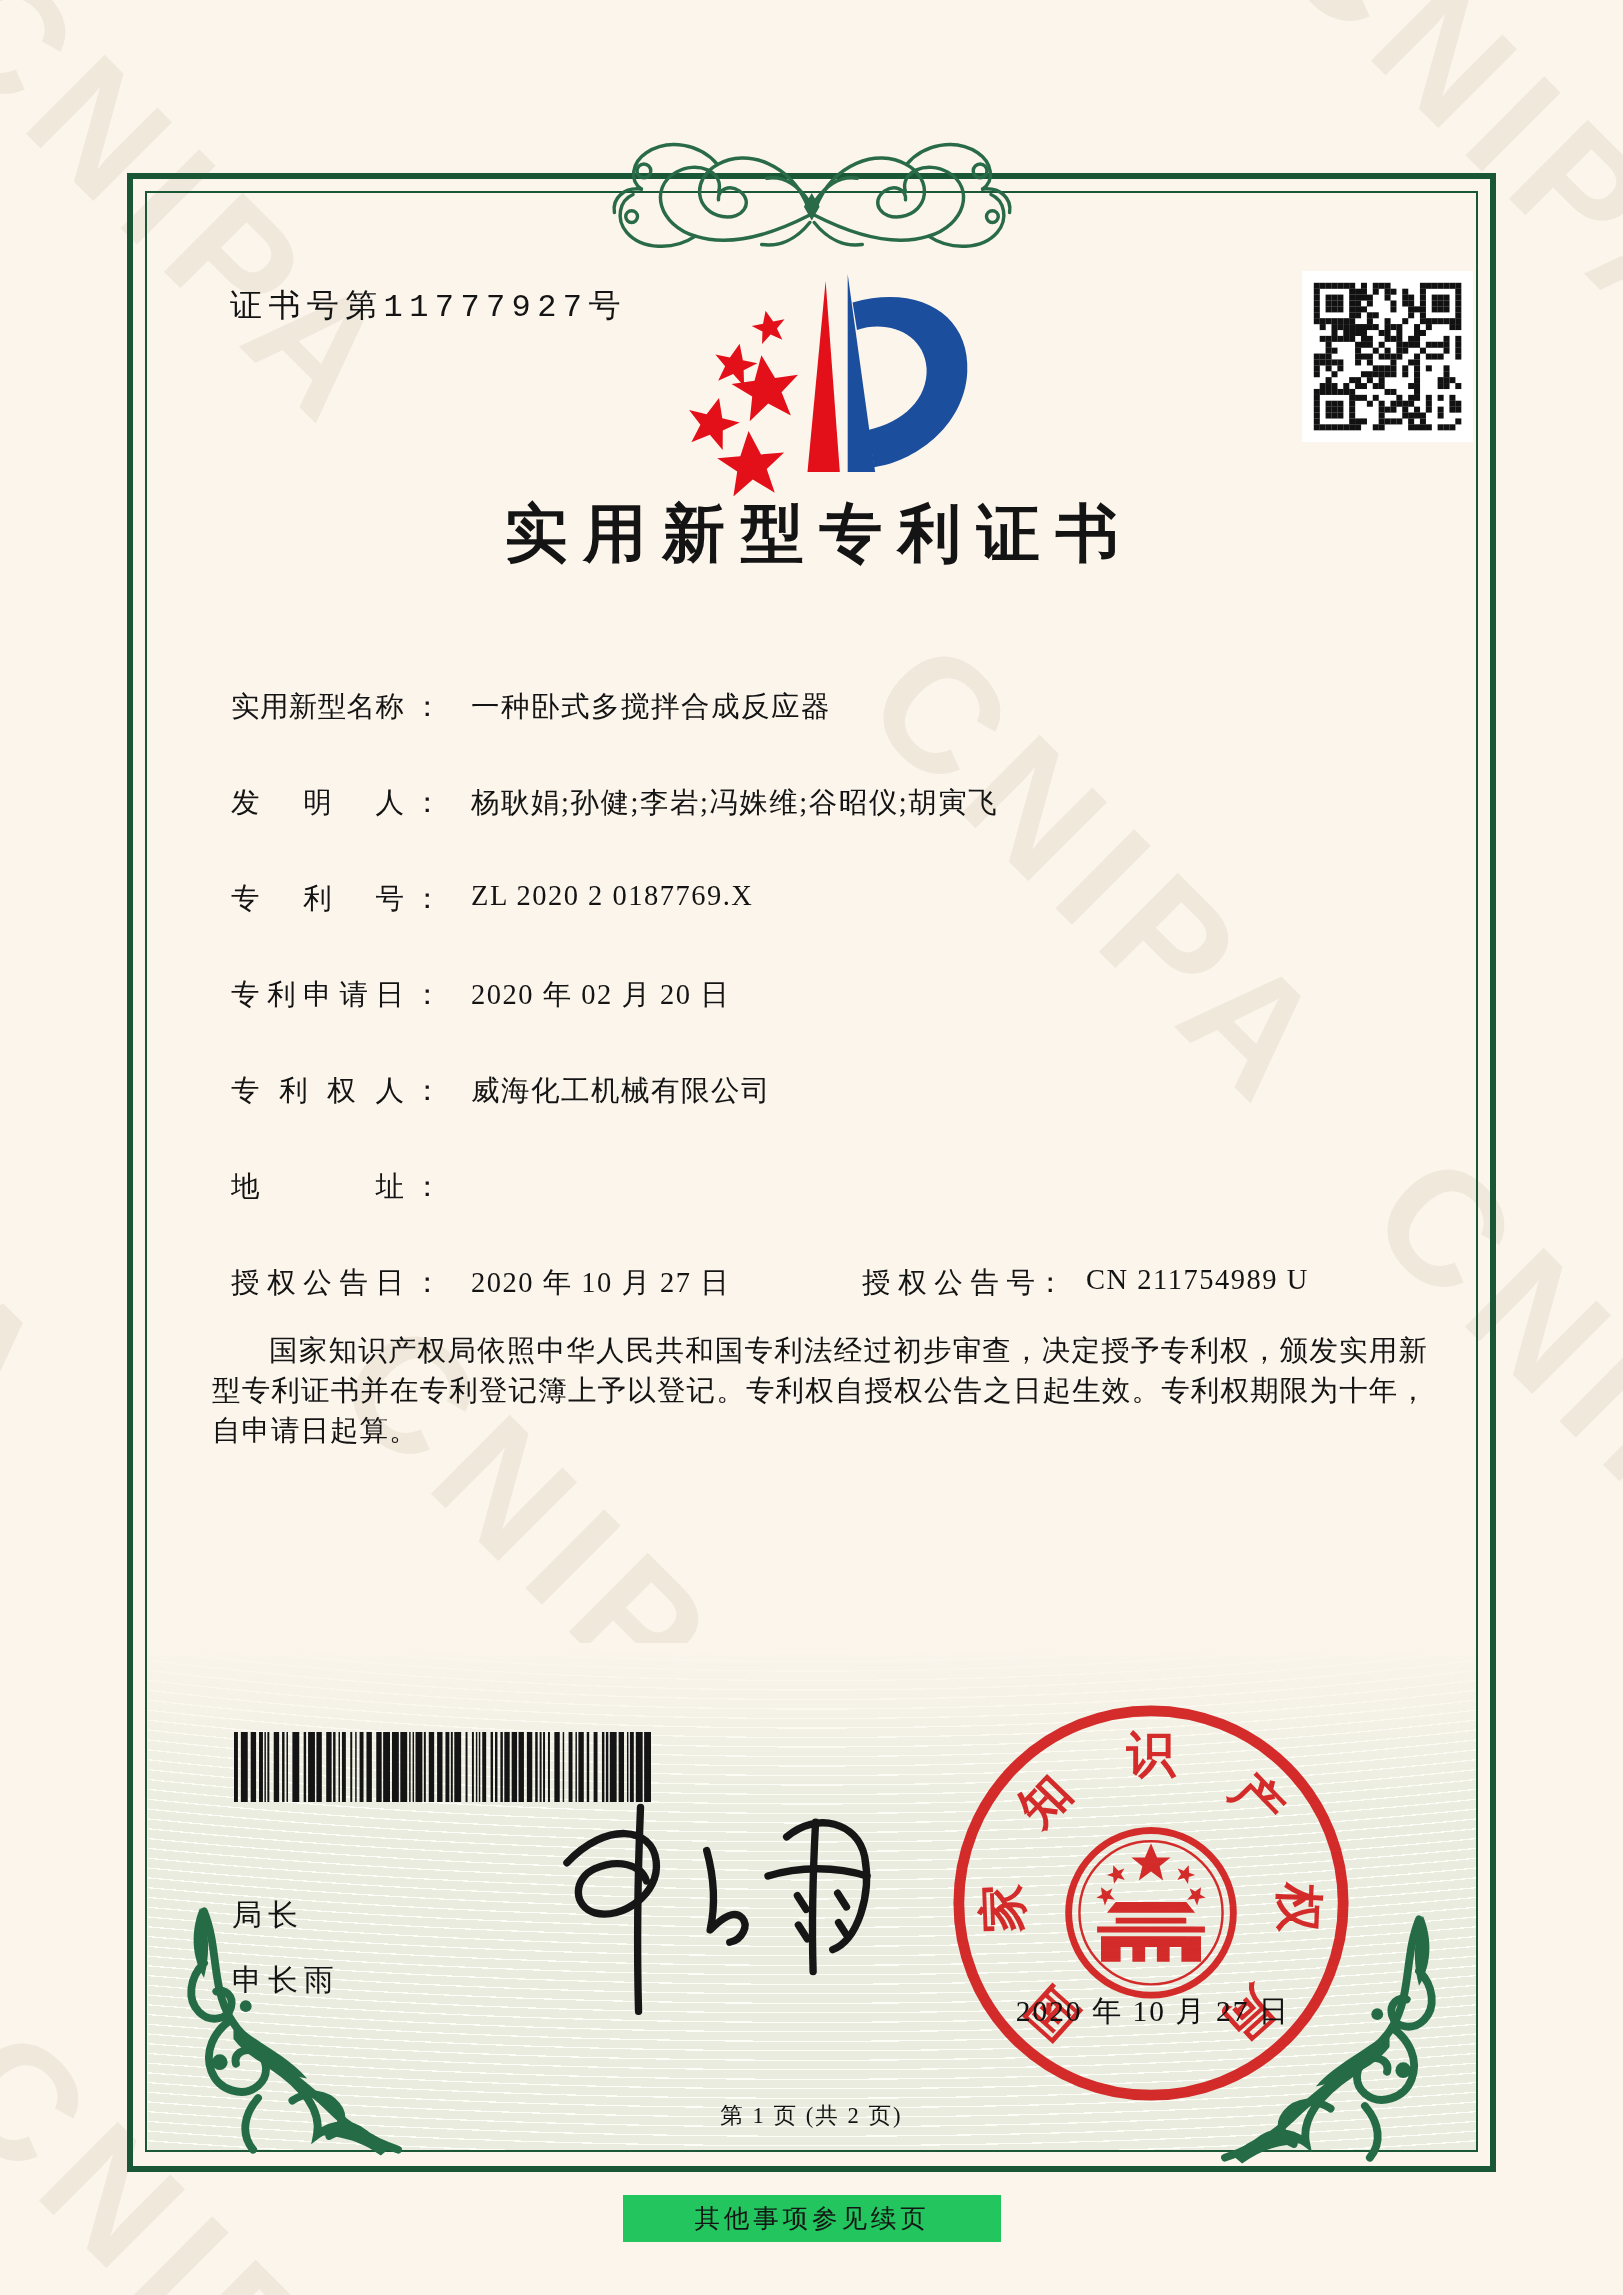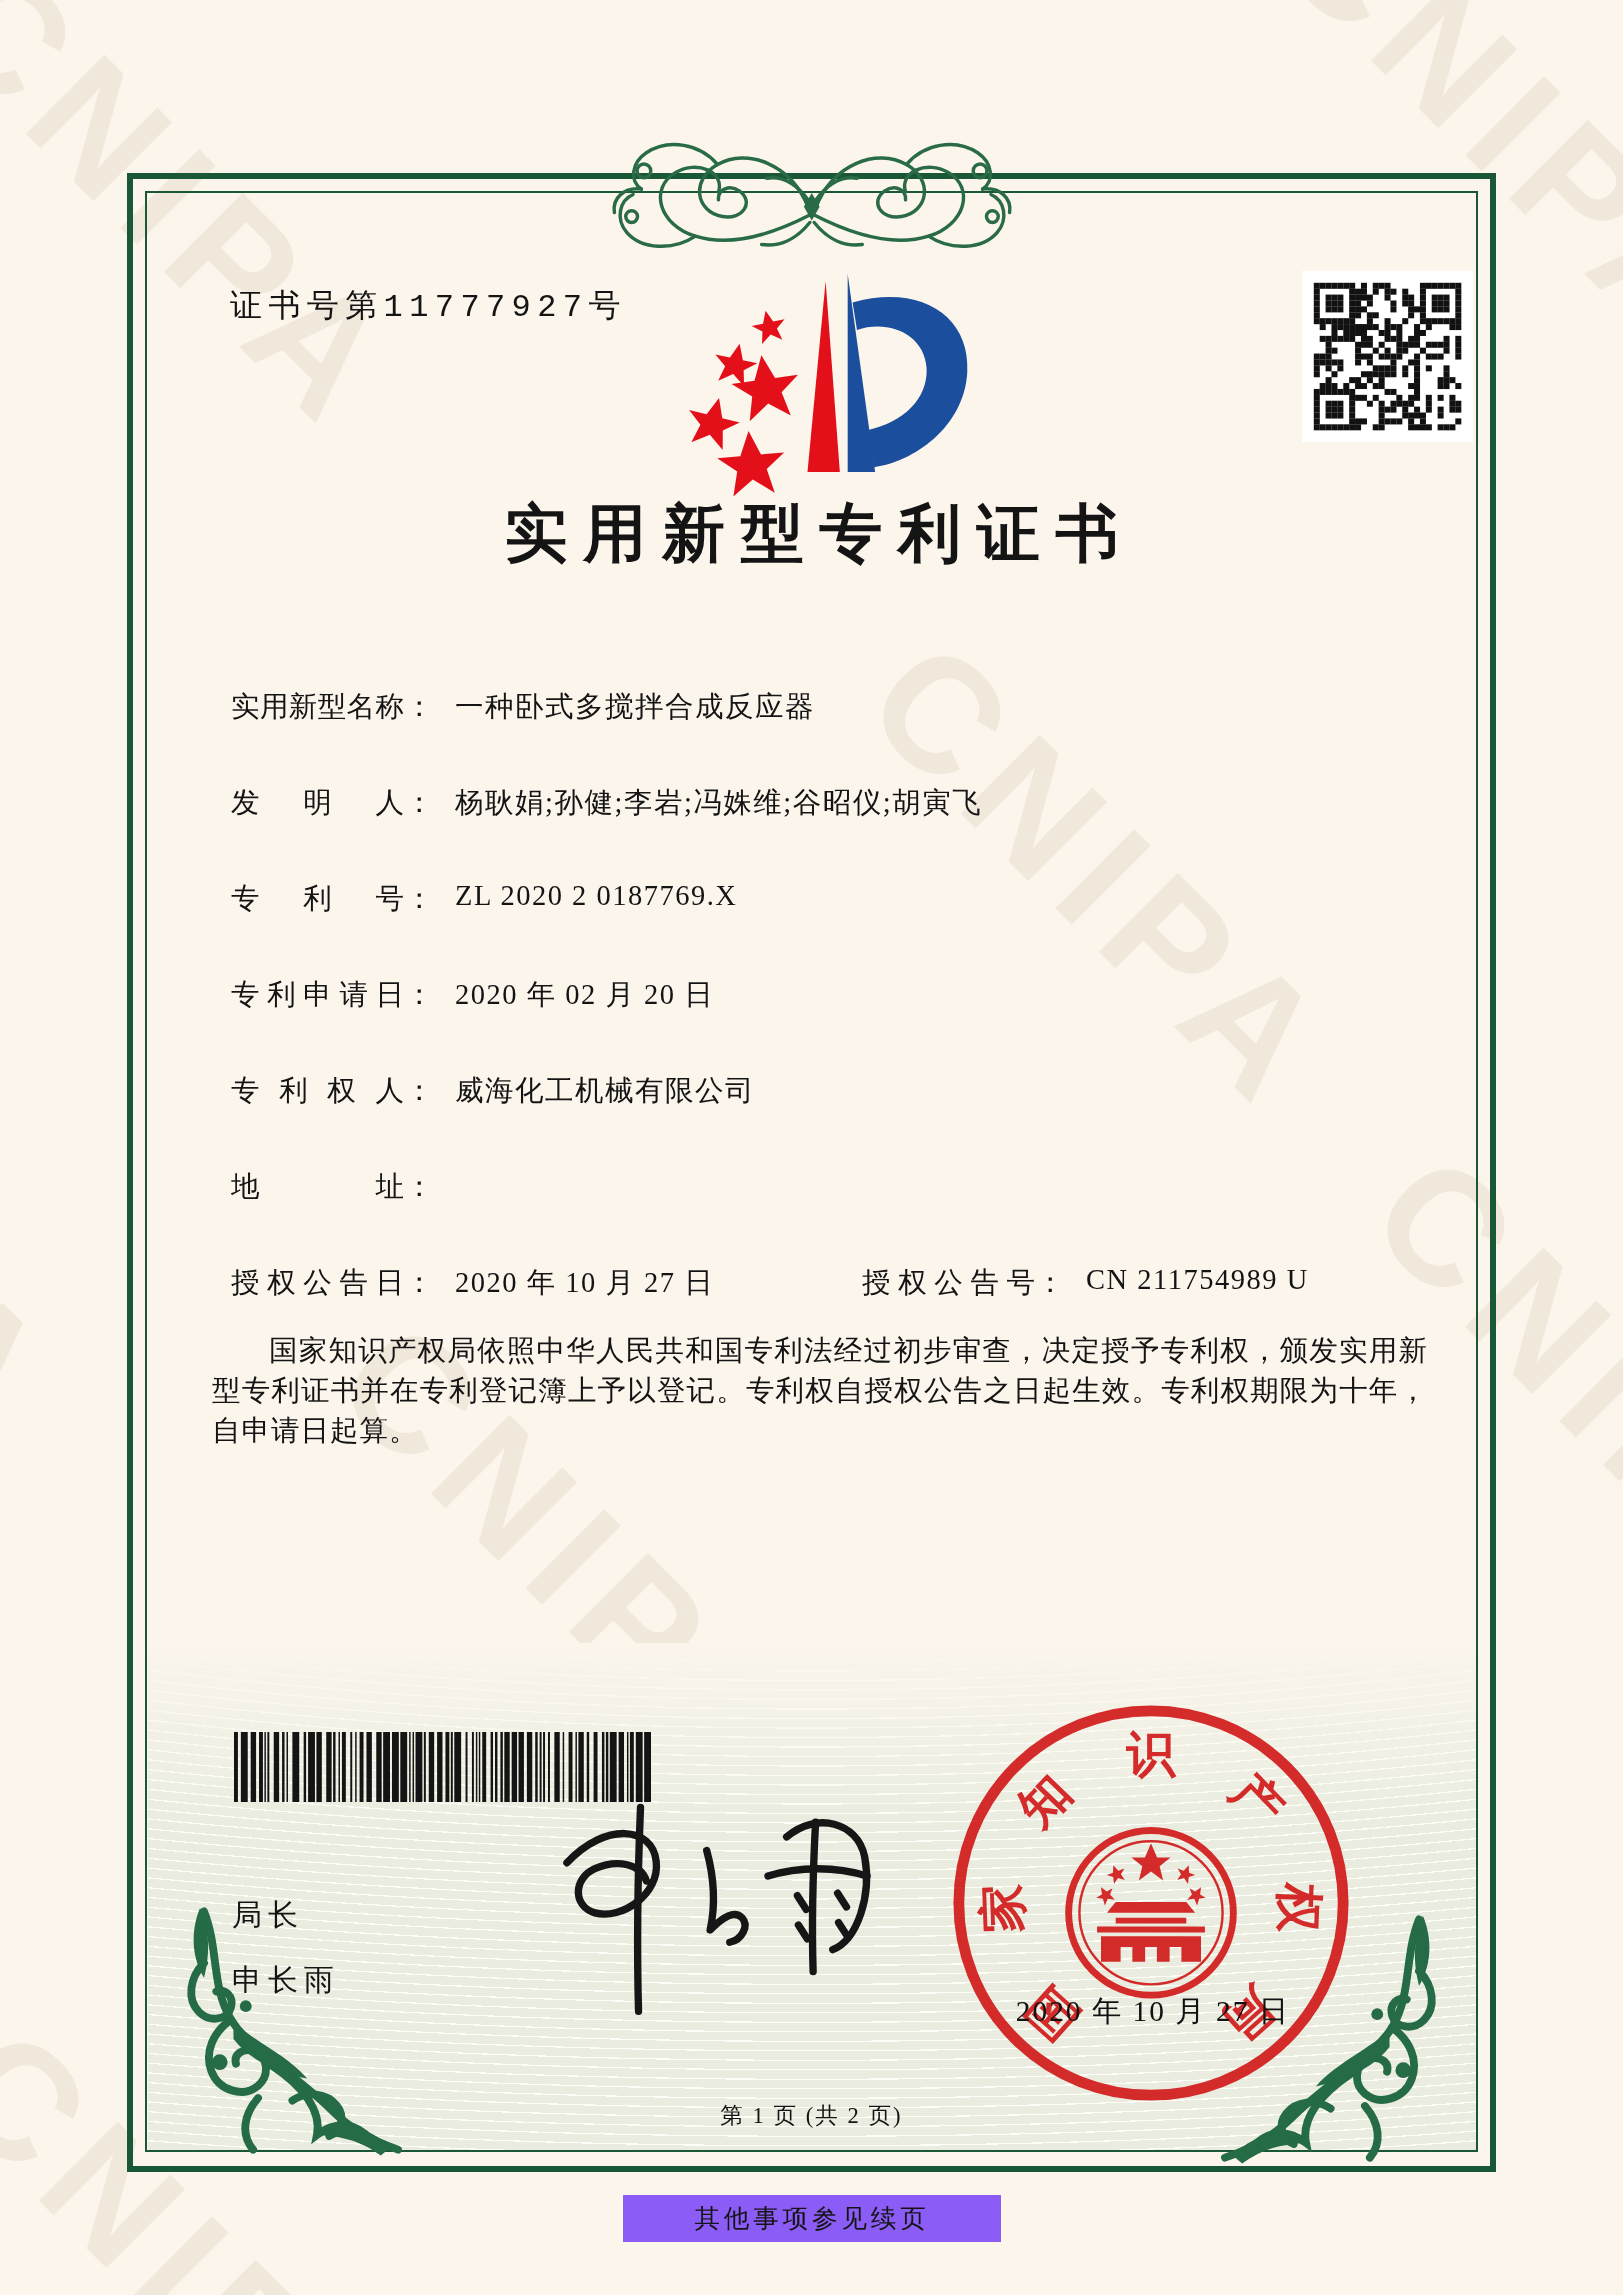--- a/index.html
+++ b/index.html
@@ -28,21 +28,21 @@
 
   
   .certno{position:absolute;left:230px;top:284px;font-size:32px;letter-spacing:6.4px;z-index:4;font-family:Liberation Mono, monospace;}
   .logo{position:absolute;left:682px;top:255px;width:299px;height:241px;z-index:4;}
   .qr{position:absolute;left:1302px;top:271px;width:171px;height:171px;background:#ffffff;z-index:4;}
   .title{position:absolute;left:0;width:1623px;top:491px;text-align:center;
       font-size:63px;font-weight:bold;letter-spacing:15.7px;text-indent:15.7px;z-index:4;}
 
   
   .fields{position:absolute;left:231px;top:688px;width:1198px;font-size:28.5px;z-index:4;}
-  .frow{position:relative;height:96px;display:flex;align-items:flex-start;}
+  .frow{position:relative;height:96px;display:flex;align-items:flex-start;gap:8px;}
   .flabel{display:inline-block;width:173px;text-align:justify;text-align-last:justify;}
   .fcolon{display:inline-block;margin-left:1px;}
   .fvalue{margin-left:21.6px;letter-spacing:1.5px;white-space:nowrap;}
   .pair2{position:absolute;left:631px;top:0;display:flex;}
 
   
   .paras{position:absolute;left:212px;top:1331px;width:1216px;font-size:28.5px;
       line-height:40px;text-align:justify;letter-spacing:1px;z-index:4;}
   .paras p{margin:0;text-indent:2em;}
 
@@ -52,21 +52,21 @@
       font-family:"Liberation Sans","DejaVu Sans",sans-serif;z-index:4;}
   .director-name{position:absolute;left:232px;top:1960px;font-size:30px;letter-spacing:5.9px;
       font-family:"Liberation Sans","DejaVu Sans",sans-serif;z-index:4;}
   .signature{position:absolute;left:493px;top:1777px;width:398px;height:255px;z-index:4;}
   .seal{position:absolute;left:950px;top:1702px;width:402px;height:402px;z-index:4;opacity:.93;}
   .seal-date{position:absolute;left:991px;top:1992px;width:324px;text-align:center;
       font-size:29.4px;letter-spacing:2px;z-index:5;color:#111;}
   .page-footer{position:absolute;left:0;width:1623px;top:2100px;text-align:center;
       font-size:22.6px;letter-spacing:2px;z-index:4;}
   .cont-note{position:absolute;left:623px;top:2195px;width:378px;height:47px;
-      background:#8b5cf6;text-align:center;line-height:47px;font-size:25.5px;
+      background:#22c55e;text-align:center;line-height:47px;font-size:25.5px;
       letter-spacing:3.9px;z-index:4;}
 
   
   .dragons{position:absolute;left:585px;top:129px;width:454px;height:155px;z-index:3;}
   .corner-bl{position:absolute;left:145px;top:1904px;width:258px;height:253px;z-index:3;}
   .corner-br{position:absolute;left:1220px;top:1912px;width:258px;height:253px;z-index:3;
       transform:scaleX(-1);}
 </style>
 </head>
 <body>

